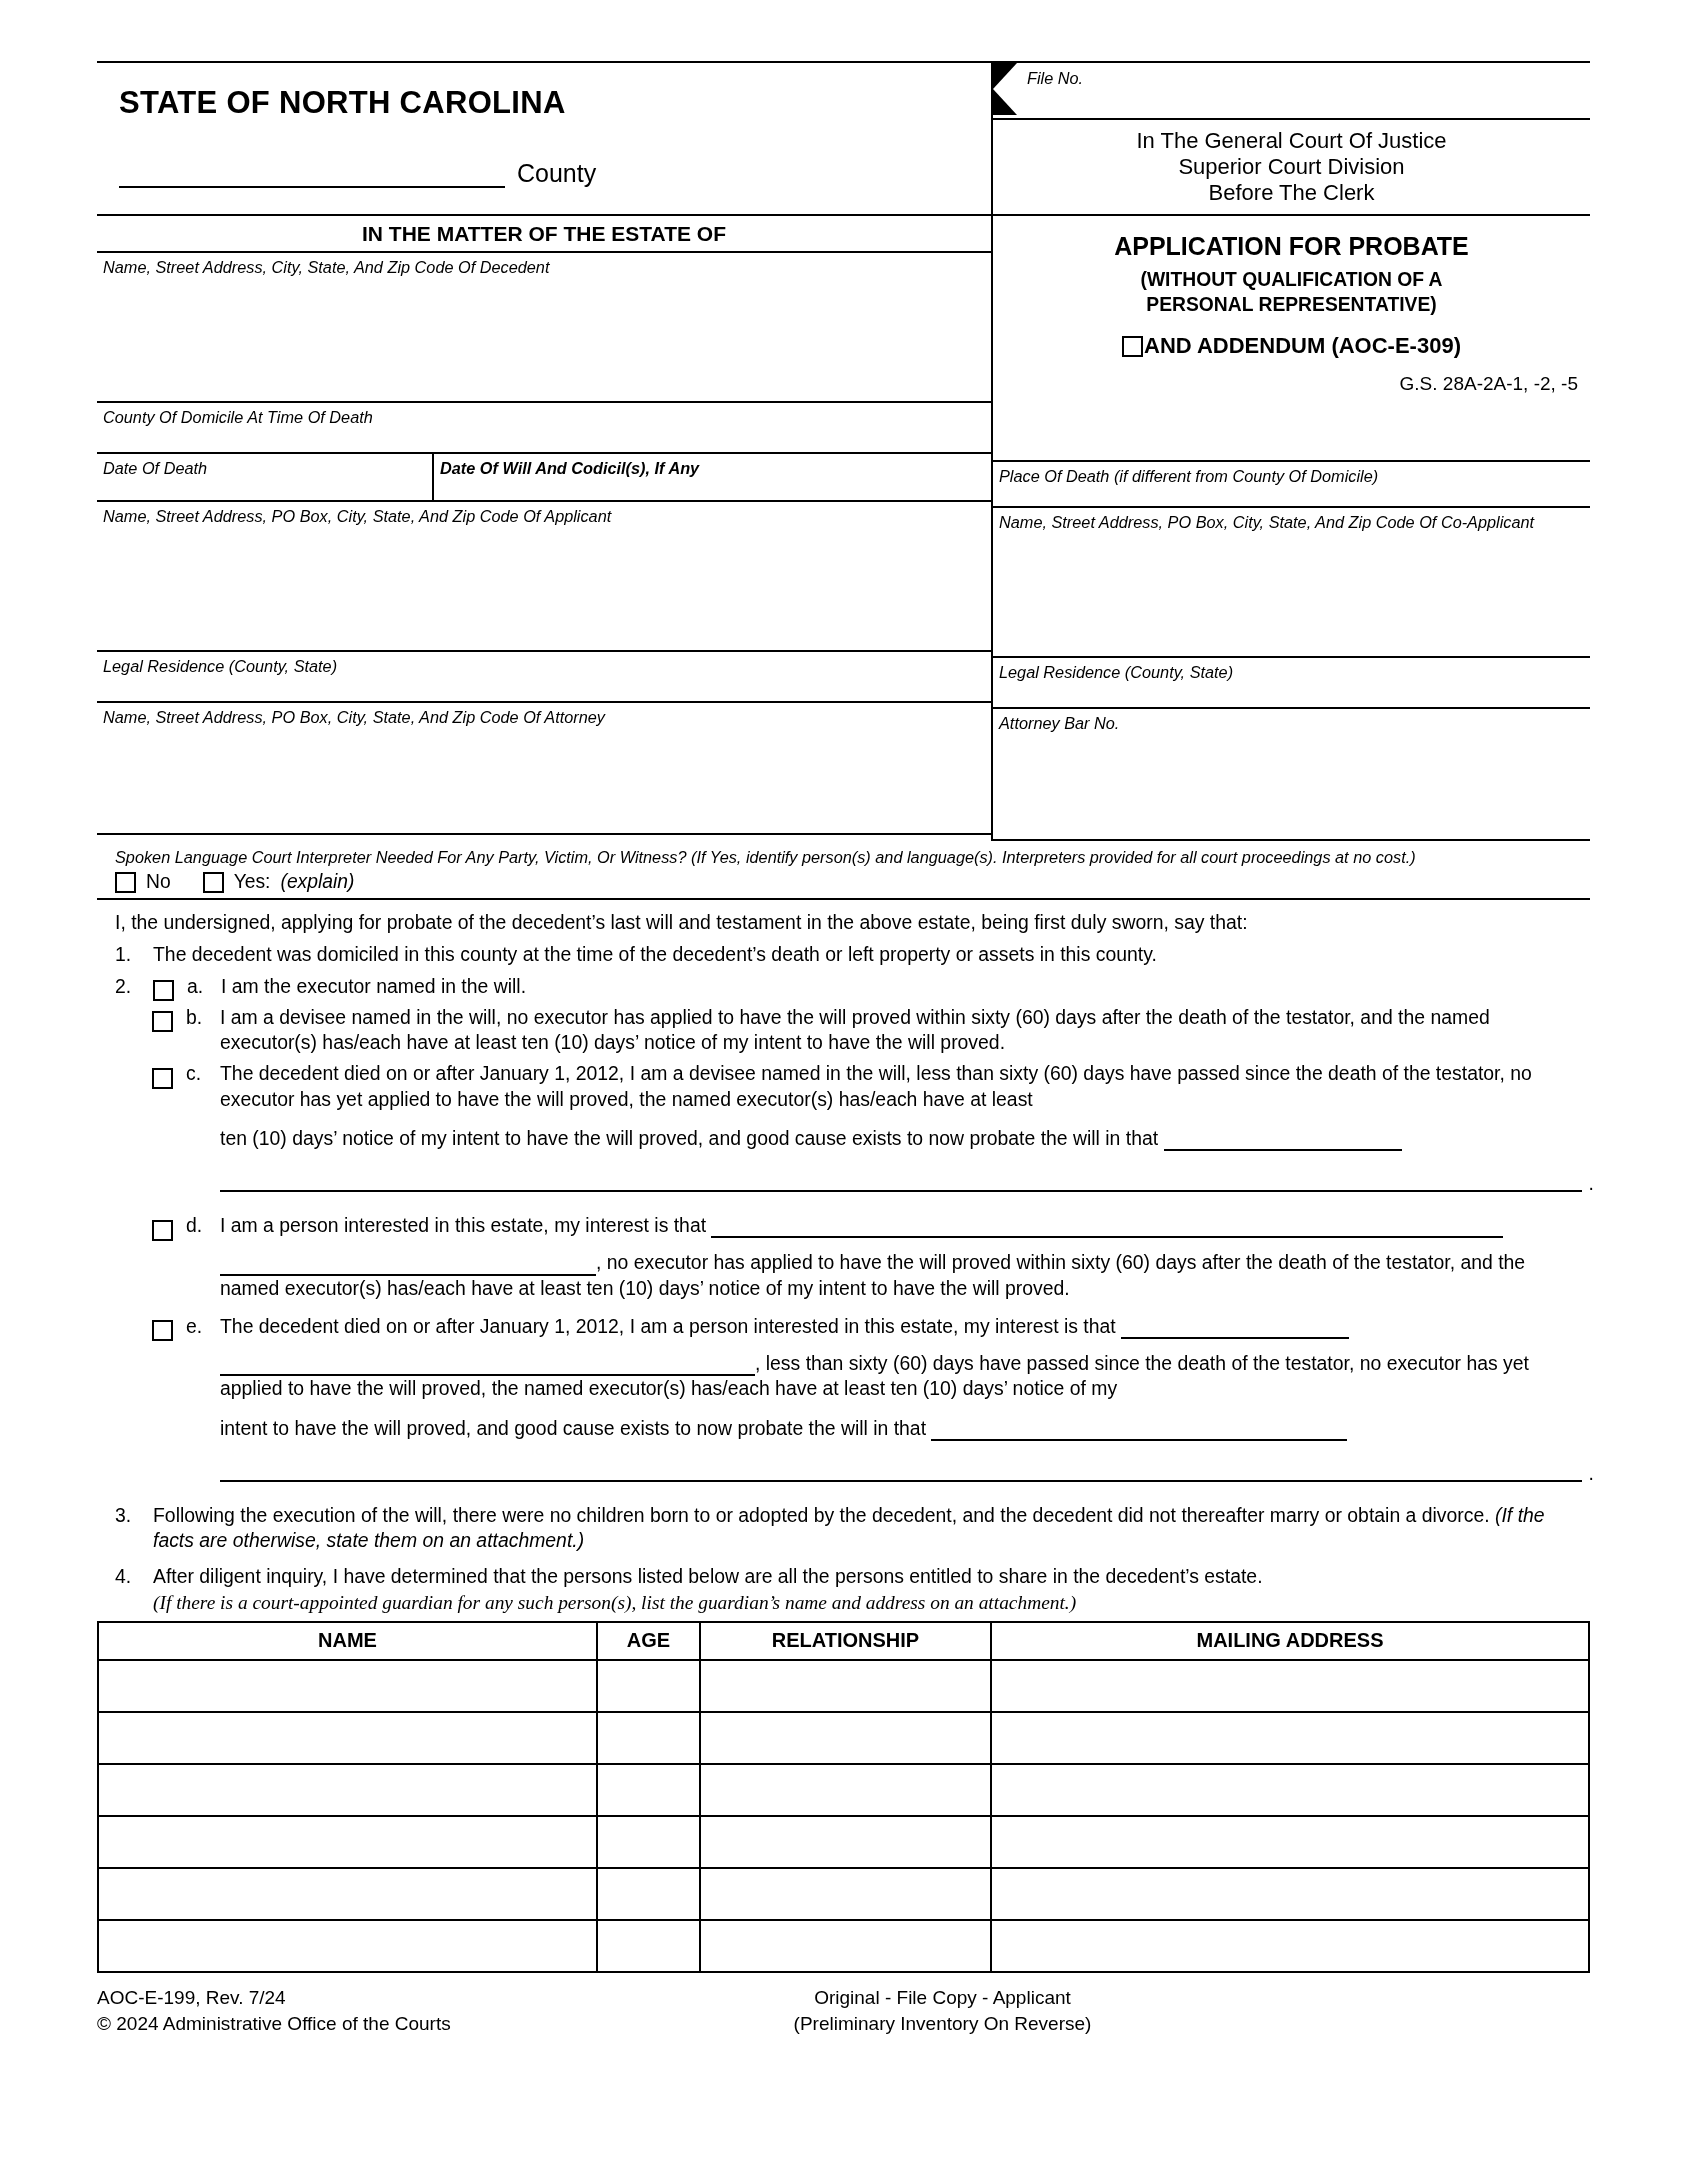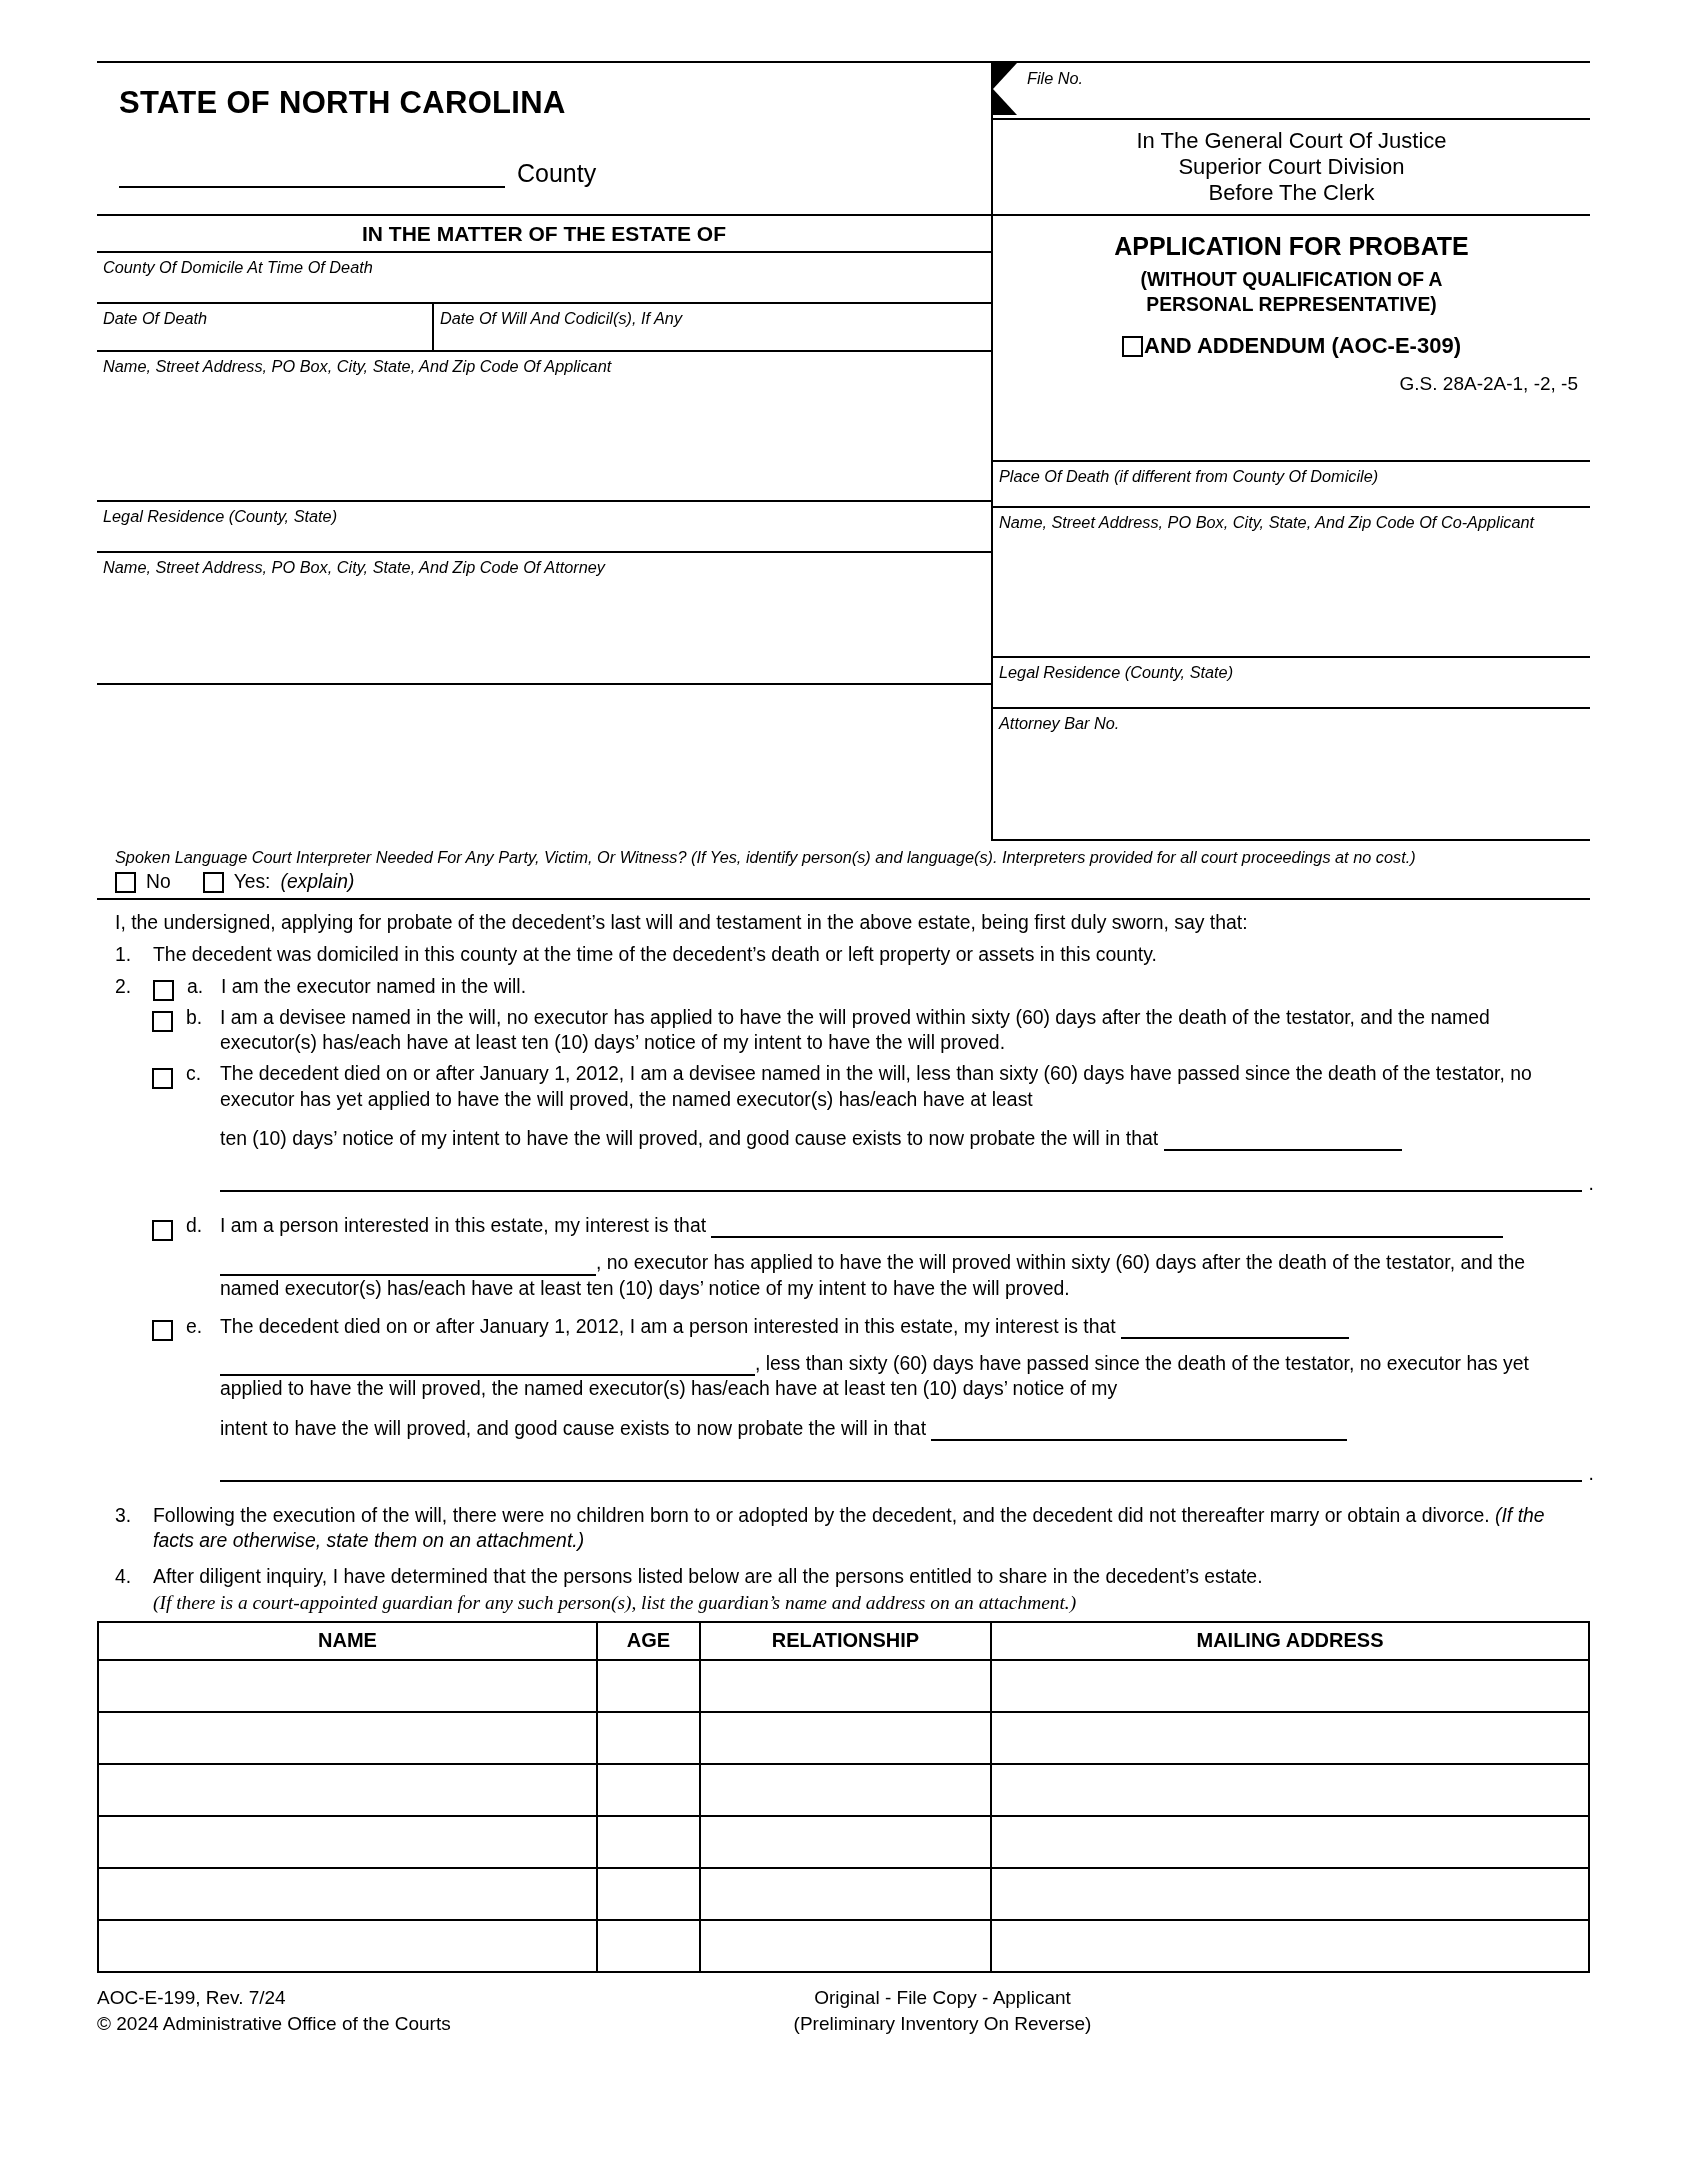--- a/index.html
+++ b/index.html
@@ -253,30 +253,33 @@
           <div>Before The Clerk</div>
         </div>
       </div>
     </div>
 
     <div class="row">
 
       <div class="left-col br">
         <div class="estate-title">IN THE MATTER OF THE ESTATE OF</div>
 
+        <div class="cell bb" style="height:150px;">
+          <span class="cap">Name, Street Address, City, State, And Zip Code Of Decedent</span>
+        </div>
 
         <div class="cell bb" style="height:51px;">
           <span class="cap">County Of Domicile At Time Of Death</span>
         </div>
 
         <div class="row bb">
           <div class="cell br" style="width:337px;height:46px;">
             <span class="cap">Date Of Death</span>
           </div>
-          <div class="cell" style="width:557px;height:46px;">
+          <div class="cell" style="width:557px;height:46px;font-weight:bold;">
             <span class="cap">Date Of Will And Codicil(s), If Any</span>
           </div>
         </div>
 
         <div class="cell bb" style="height:150px;">
           <span class="cap">Name, Street Address, PO Box, City, State, And Zip Code Of Applicant</span>
         </div>
 
         <div class="cell bb" style="height:51px;">
           <span class="cap">Legal Residence (County, State)</span>

